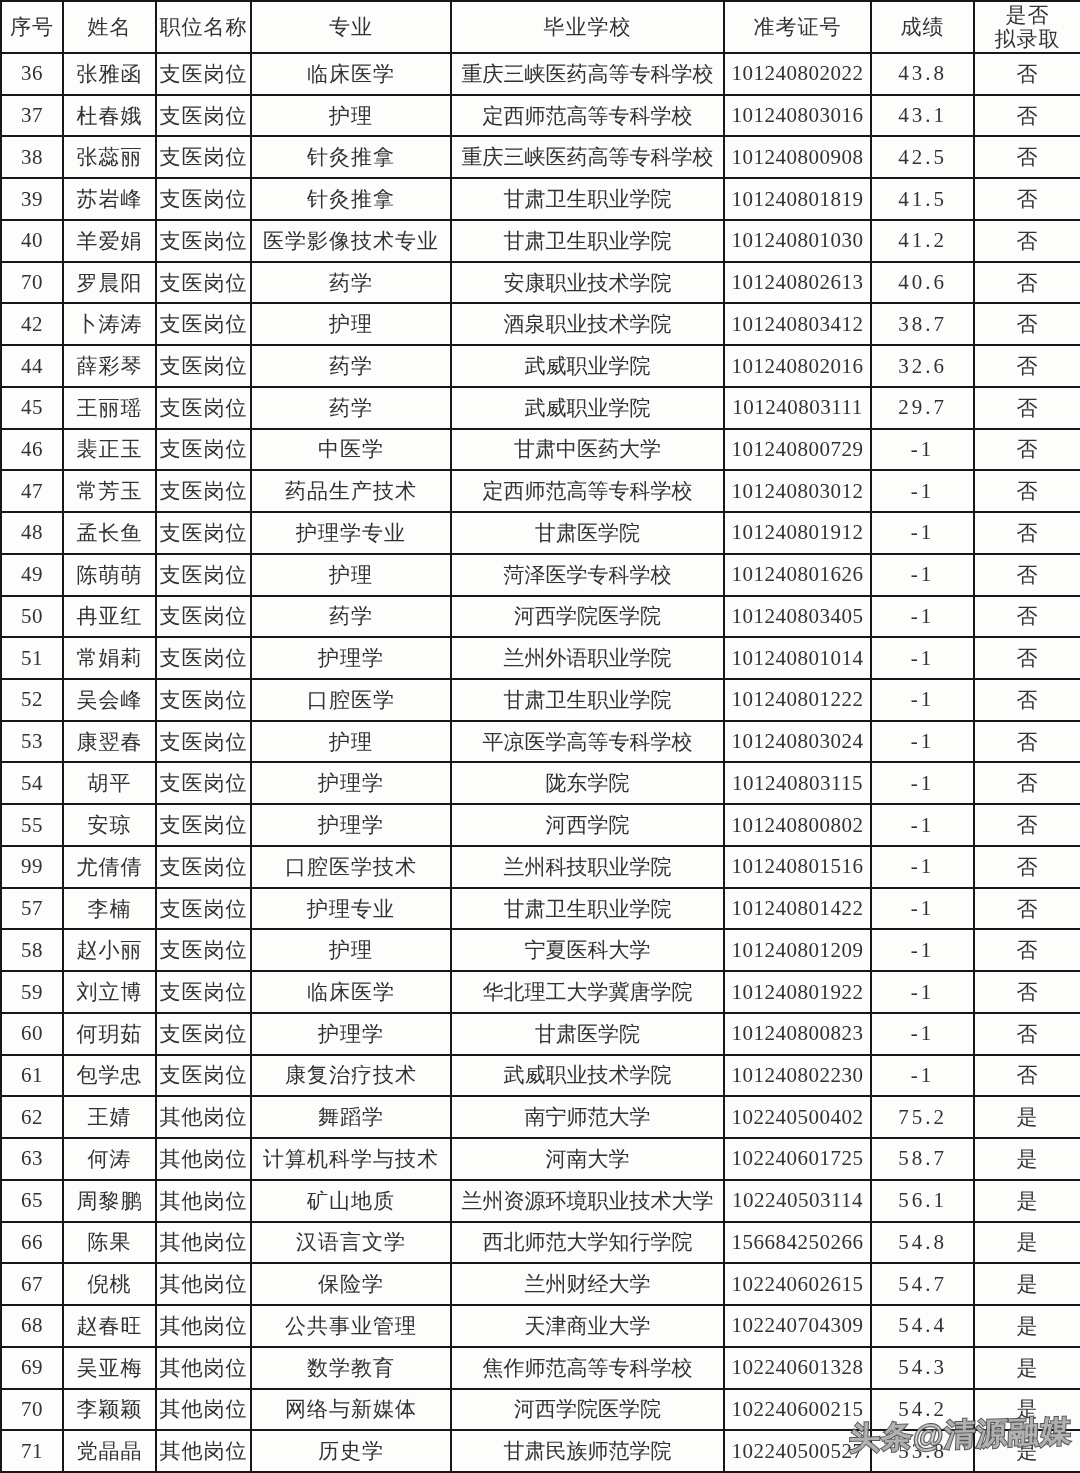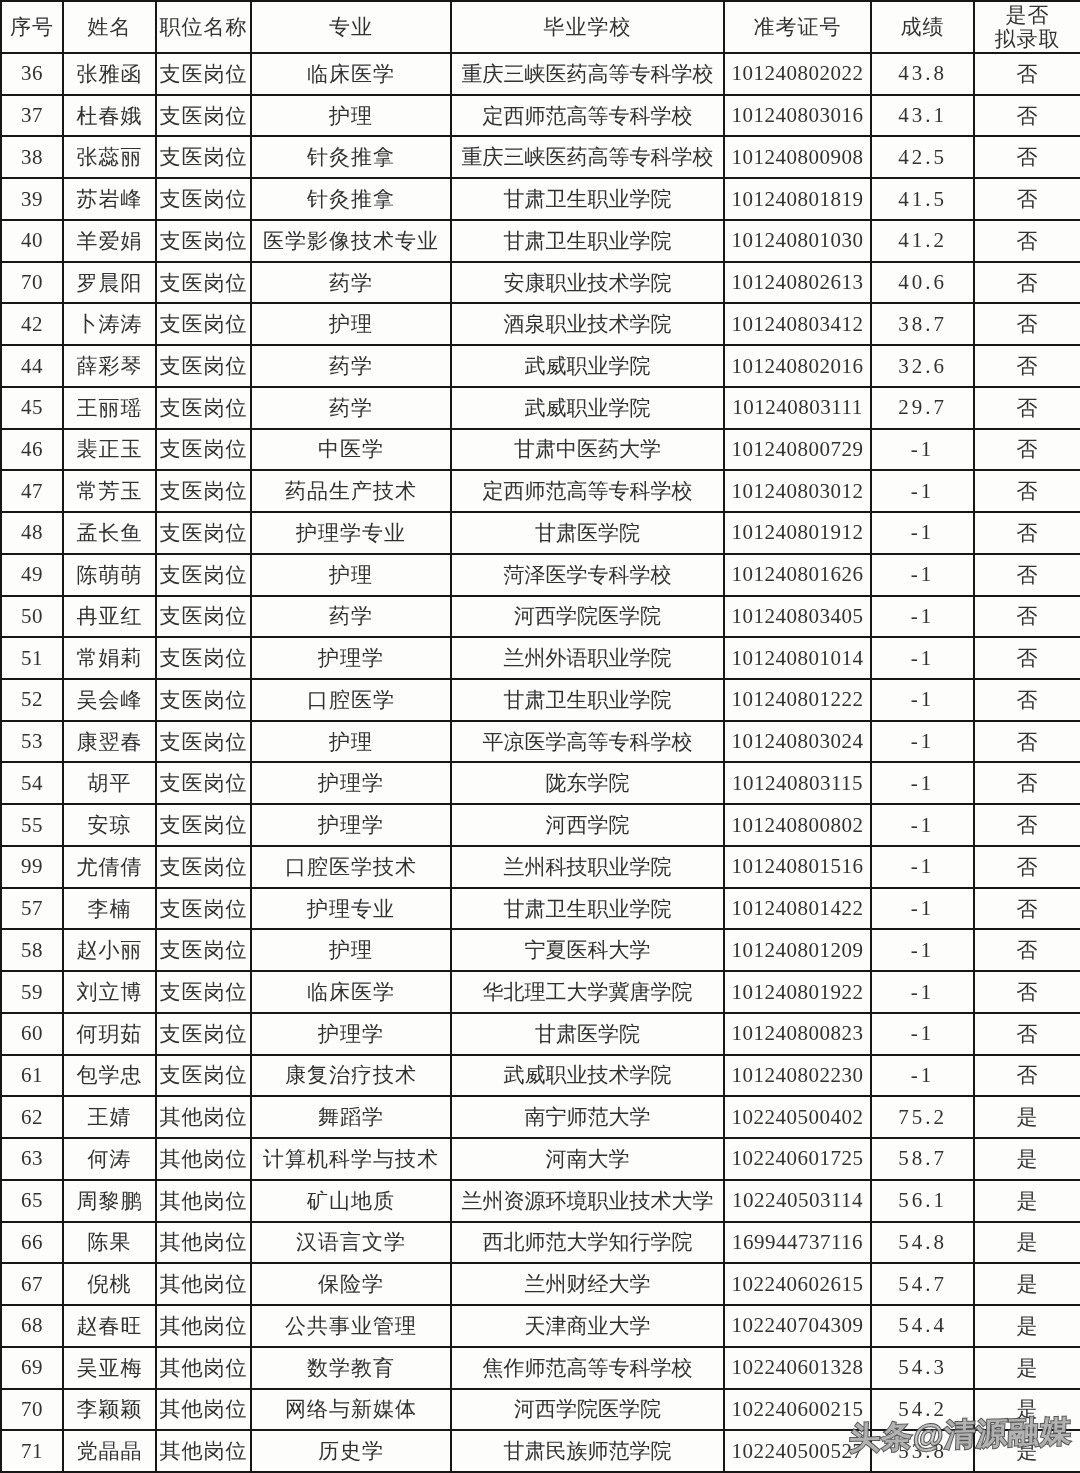--- a/index.html
+++ b/index.html
@@ -374,21 +374,21 @@
         <td class="c5">102240503114</td>
         <td class="c6">56.1</td>
         <td class="c7">是</td>
       </tr>
       <tr>
         <td class="c0">66</td>
         <td class="c1">陈果</td>
         <td class="c2">其他岗位</td>
         <td class="c3">汉语言文学</td>
         <td class="c4">西北师范大学知行学院</td>
-        <td class="c5">169944737116</td>
+        <td class="c5">156684250266</td>
         <td class="c6">54.8</td>
         <td class="c7">是</td>
       </tr>
       <tr>
         <td class="c0">67</td>
         <td class="c1">倪桃</td>
         <td class="c2">其他岗位</td>
         <td class="c3">保险学</td>
         <td class="c4">兰州财经大学</td>
         <td class="c5">102240602615</td>

